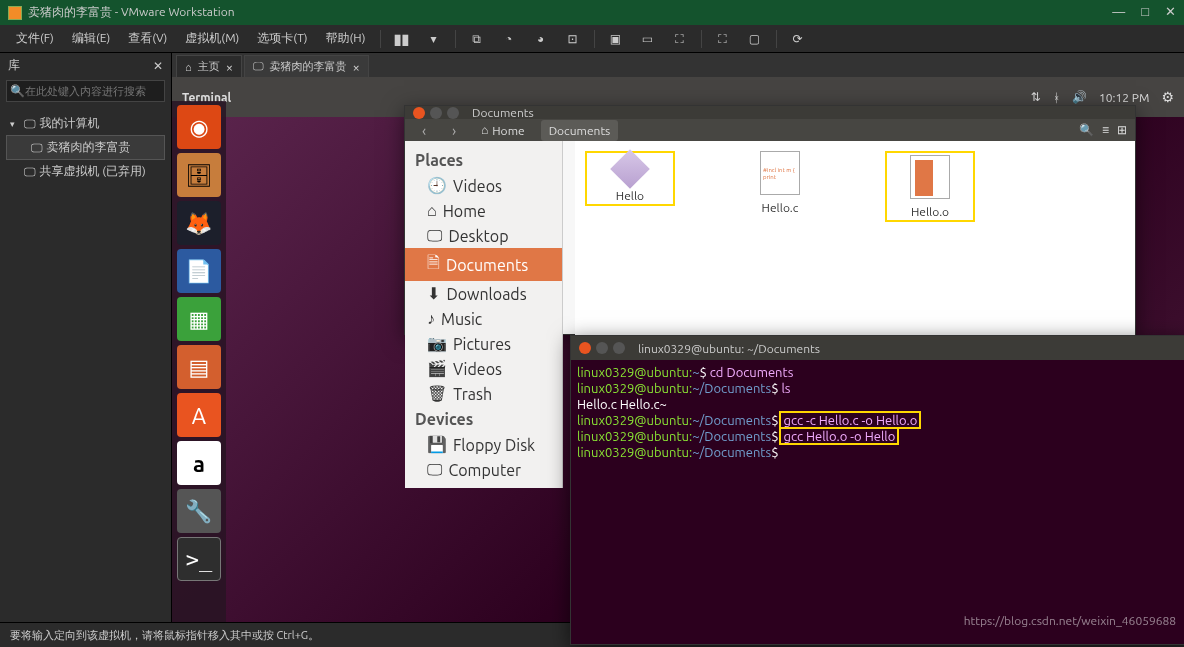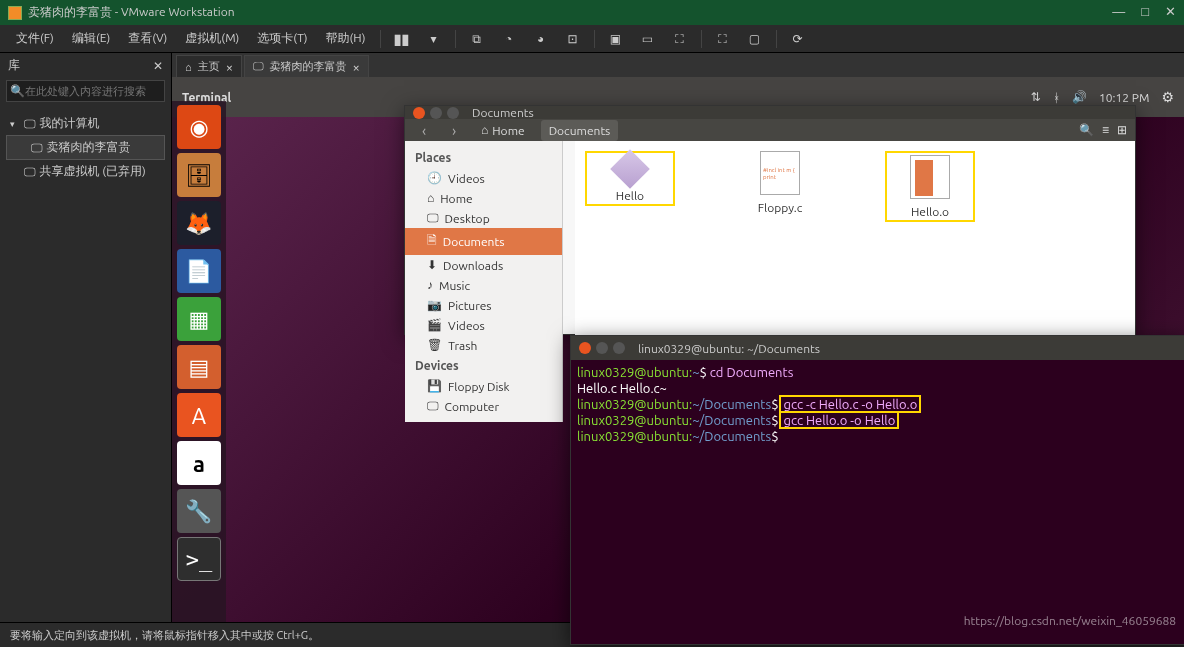--- a/index.html
+++ b/index.html
@@ -64,21 +64,21 @@
 .nautilus { position: absolute; left: 232px; top: 28px; width: 732px; height: 230px; background: #f7f7f7; border: 1px solid #333; display: flex; flex-direction: column; box-shadow: 0 5px 20px rgba(0,0,0,0.5); }
 .nautilus-title { height: 24px; background: #3c3b37; display: flex; align-items: center; padding: 0 8px; color: #ccc; font-size: 12px; }
 .nautilus-title .wcircle { width: 12px; height: 12px; border-radius: 50%; background: #555; margin-right: 5px; }
 .nautilus-title .wcircle.cl { background: #e95420; }
 .nautilus-toolbar { height: 32px; background: #474642; display: flex; align-items: center; padding: 0 8px; gap: 8px; color: #ddd; font-size: 12px; }
 .nautilus-toolbar .navbtn { width: 22px; height: 22px; display: flex; align-items: center; justify-content: center; cursor: pointer; font-size: 15px; color: #aaa; }
 .nautilus-toolbar .crumb { padding: 4px 8px; cursor: pointer; display: flex; align-items: center; gap: 4px; }
 .nautilus-toolbar .crumb.active { background: #5c5b57; border-radius: 3px; }
 .nautilus-toolbar .right-tools { margin-left: auto; display: flex; gap: 8px; }
 .nautilus-body { flex: 1; display: flex; }
-.nautilus-sidebar { width: 158px; background: #f2f1f0; border-right: 1px solid #ccc; padding: 6px 0; font-size: 12px; color: #333; overflow: hidden; }
+.nautilus-sidebar { width: 158px; background: #f2f1f0; border-right: 1px solid #ccc; padding: 6px 0; font-size: 16px; color: #333; overflow: hidden; }
 .nautilus-sidebar .section { font-weight: bold; padding: 4px 10px; color: #555; }
 .nautilus-sidebar .item { padding: 3px 10px 3px 22px; display: flex; align-items: center; gap: 6px; cursor: pointer; }
 .nautilus-sidebar .item.selected { background: #e07746; color: #fff; }
 .nautilus-files { flex: 1; background: #fff; padding: 10px; display: flex; gap: 60px; align-items: flex-start; margin-left: 12px; }
 .file-item { display: flex; flex-direction: column; align-items: center; gap: 6px; width: 90px; font-size: 12px; color: #333; }
 .file-item.hl { border: 2px solid #ffd700; padding: 2px; }
 .file-icon { width: 40px; height: 44px; display: flex; align-items: center; justify-content: center; }
 .file-icon.exec { background: linear-gradient(135deg,#d8c8e8,#b8a0d0); transform: rotate(45deg); width: 28px; height: 28px; }
 .file-icon.cfile { background: #fff; border: 1px solid #aaa; font-size: 6px; line-height: 7px; color: #e07746; padding: 2px; overflow: hidden; }
 .file-icon.ofile { background: #fff; border: 1px solid #aaa; position: relative; }
@@ -280,39 +280,40 @@
           <div class="nautilus-files">
             <div class="file-item hl">
               <div class="file-icon exec"></div>
               <span>Hello</span>
             </div>
             <div class="file-item">
               <div class="file-icon cfile">#incl
 int m
 {
 print</div>
-              <span>Floppy.c</span>
+              <span>Hello.c</span>
             </div>
             <div class="file-item hl">
               <div class="file-icon ofile"></div>
               <span>Hello.o</span>
             </div>
           </div>
         </div>
       </div>
 
       <div class="terminal-win">
         <div class="terminal-title">
           <span class="wcircle cl"></span>
           <span class="wcircle"></span>
           <span class="wcircle"></span>
           <span style="margin-left:8px">linux0329@ubuntu: ~/Documents</span>
         </div>
         <div class="terminal-body">
           <div class="prompt"><span class="user">linux0329@ubuntu</span><span class="user">:</span><span class="path">~</span><span>$</span> <span class="cmd">cd Documents</span></div>
+          <div class="prompt"><span class="user">linux0329@ubuntu</span><span class="user">:</span><span class="path">~/Documents</span><span>$</span> <span class="cmd">ls</span></div>
           <div>Hello.c  Hello.c~</div>
           <div class="prompt"><span class="user">linux0329@ubuntu</span><span class="user">:</span><span class="path">~/Documents</span><span>$</span> <span class="cmd hl-cmd">gcc -c Hello.c -o Hello.o</span></div>
           <div class="prompt"><span class="user">linux0329@ubuntu</span><span class="user">:</span><span class="path">~/Documents</span><span>$</span> <span class="cmd hl-cmd">gcc Hello.o -o Hello</span></div>
           <div class="prompt"><span class="user">linux0329@ubuntu</span><span class="user">:</span><span class="path">~/Documents</span><span>$</span> </div>
         </div>
       </div>
     </div>
   </div>
 </div>
 

